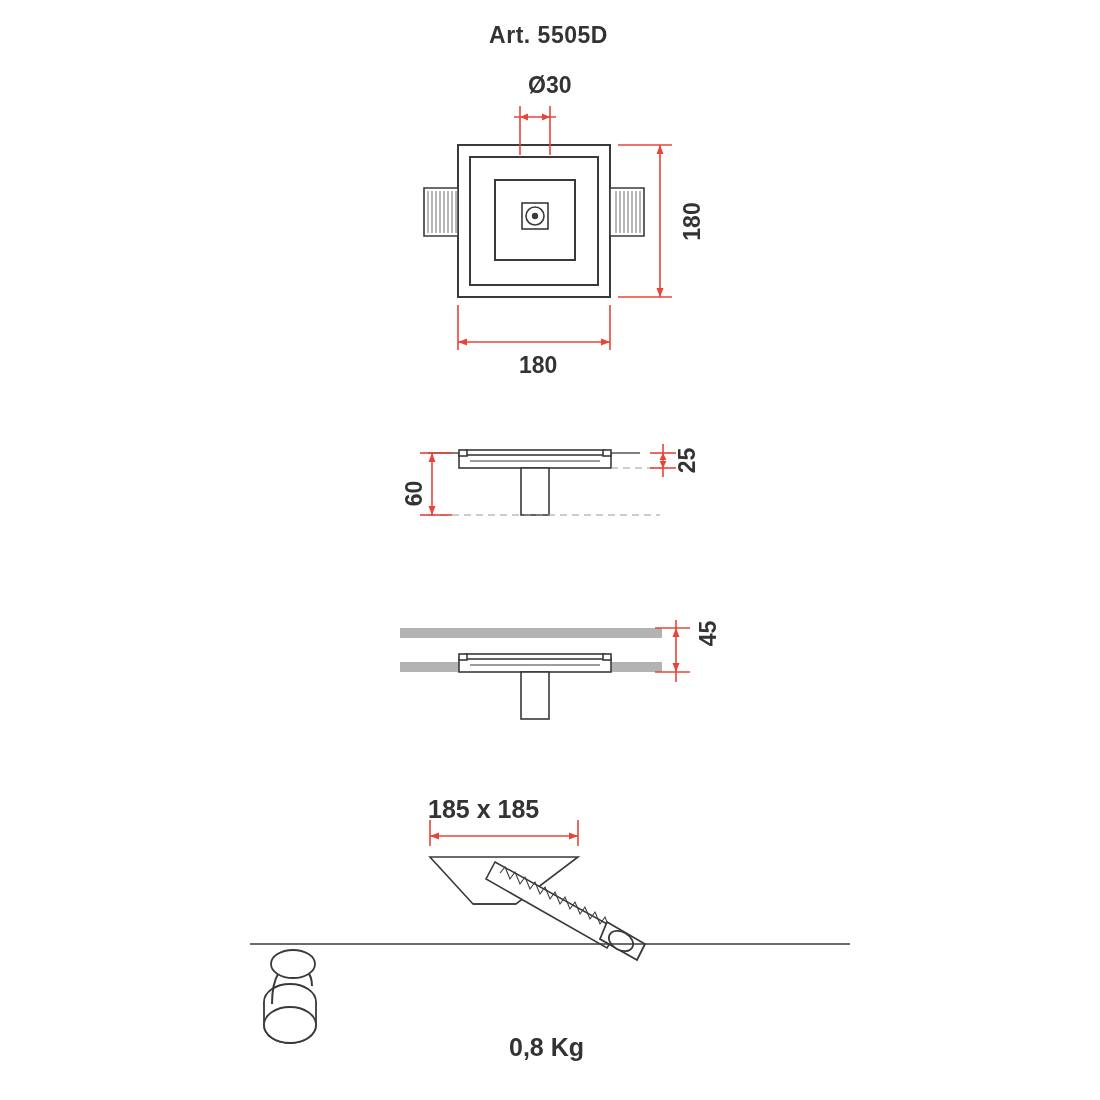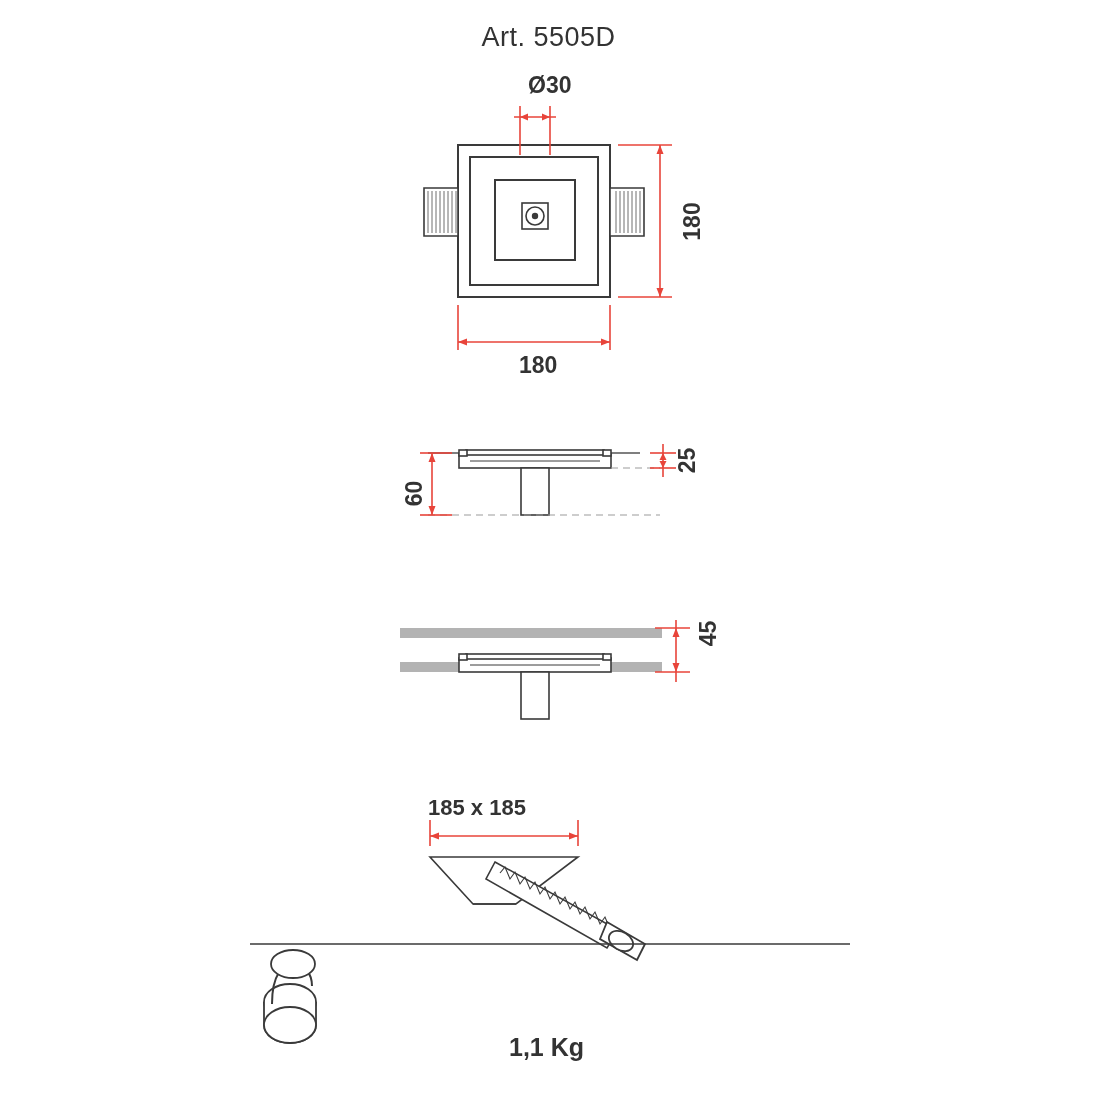--- a/index.html
+++ b/index.html
@@ -21,22 +21,22 @@
     width: 1100px;
     height: 1100px;
   }
   
   .title {
     position: absolute;
     top: 22px;
     left: 0;
     width: 1097px;
     text-align: center;
-    font-size: 27px;
-    font-weight: normal;
+    font-size: 23px;
+    font-weight: bold;
     letter-spacing: 0.5px;
     color: #333;
   }
   
   .dimtext {
     position: absolute;
     font-size: 23px;
     font-weight: bold;
     color: #333;
     white-space: nowrap;
@@ -219,29 +219,29 @@
     <g stroke="#3a3a3a" stroke-width="1.1" fill="none">
       <path d="M500 73 L505 67 L510 79 L515 72 L520 84 L525 77 L530 89 L535 82 L540 94 L545 87 L550 99 L555 92 L560 104 L565 97 L570 109 L575 102 L580 114 L585 107 L590 119 L595 112 L600 124 L605 117 L610 129"></path>
     </g>
 
     <g stroke="#3a3a3a" fill="#ffffff" stroke-width="1.8">
       <path d="M607 122 L645 144 L637 160 L600 139 Z"></path>
       <ellipse cx="621" cy="141" rx="13" ry="9" transform="rotate(30 621 141)"></ellipse>
     </g>
   </svg>
 
-  <div class="dimtext" style="left:428px; top:795px; font-size:22px;text-align:right;">185 x 185</div>
+  <div class="dimtext" style="left:428px; top:795px; font-size:25px;text-align:right;">185 x 185</div>
 
   <svg width="1100" height="180" style="top:930px">
     <line x1="250" y1="14" x2="850" y2="14" stroke="#3a3a3a" stroke-width="1.6"></line>
 
     <g stroke="#3a3a3a" fill="#ffffff" stroke-width="1.8">
       <ellipse cx="290" cy="72" rx="26" ry="18"></ellipse>
       <path d="M264 72 L264 95 A26 18 0 0 0 316 95 L316 72"></path>
       <ellipse cx="290" cy="95" rx="26" ry="18"></ellipse>
       <path d="M272 74 C272 44, 283 34, 293 34 C305 34, 312 44, 312 56" fill="none" stroke-width="2"></path>
       <ellipse cx="293" cy="34" rx="22" ry="14"></ellipse>
     </g>
   </svg>
 
-  <div class="weight" style="left:509px; top:1033px;">1,1 Kg</div>
+  <div class="weight" style="left:509px; top:1033px;">0,8 Kg</div>
 
 </div>
 
 </body></html>

